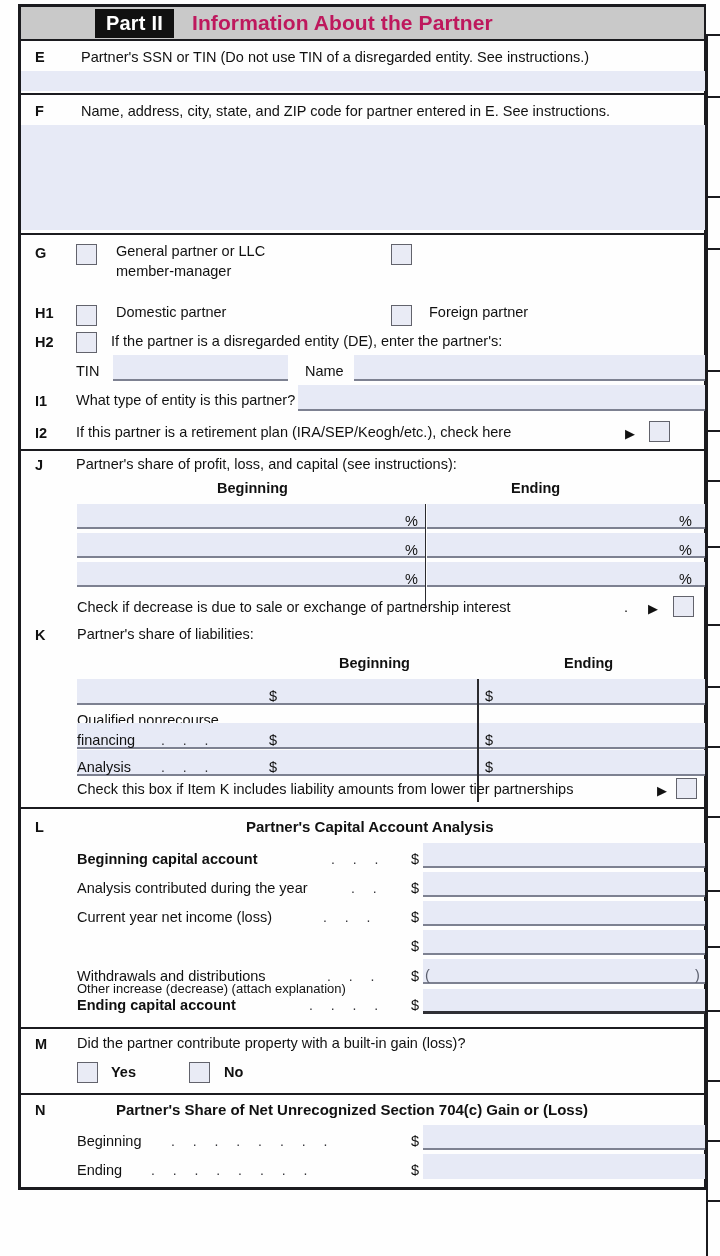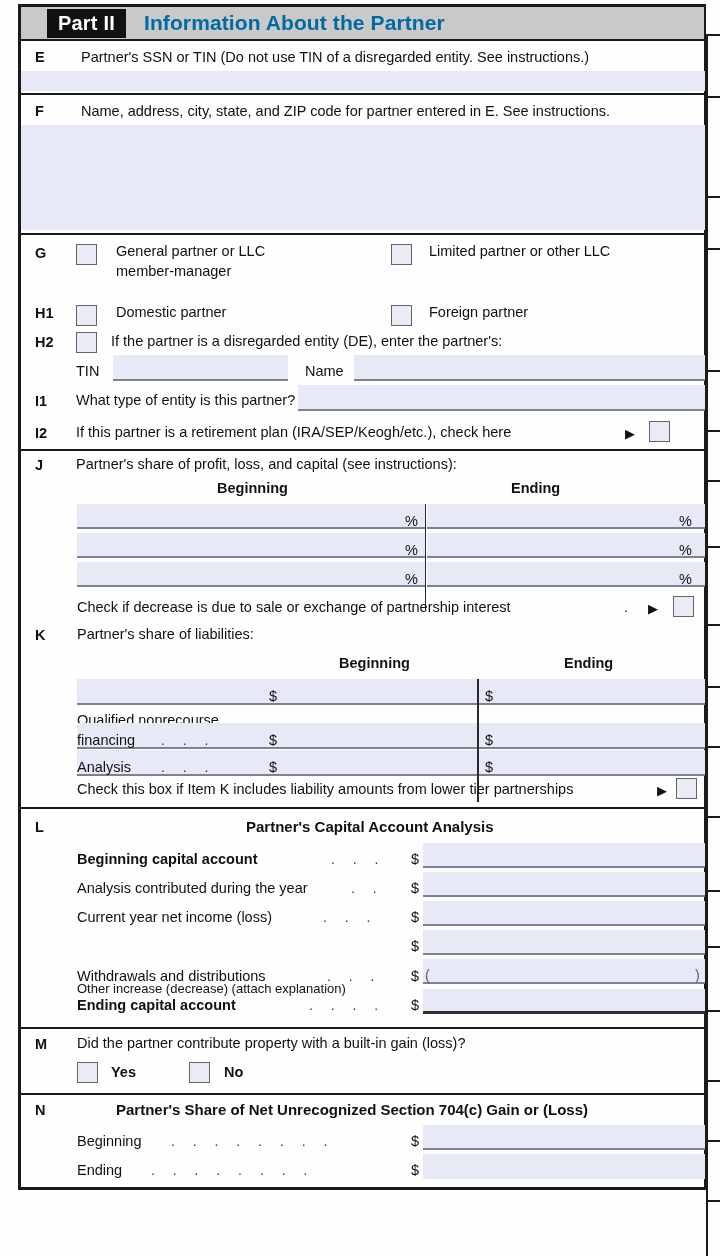--- a/index.html
+++ b/index.html
@@ -39,29 +39,29 @@
     border-top:2px solid var(--border);
     border-left:2px solid var(--border);
     box-sizing:border-box;
   }
 
   
   .partband{
     position:relative;height:32px;background:var(--hdr);
     border-top:3px solid var(--border);
     border-bottom:2px solid var(--border);
-    display:flex;align-items:center;
+    display:flex;align-items:center;padding-left:48px;
   }
   .partbadge{
     background:#111;color:#fff;font-weight:bold;font-size:20px;
     padding:2px 11px 3px 11px;margin-left:26px;line-height:24px;
     letter-spacing:.2px;
   }
   .parttitle{
-    font-weight:bold;font-size:21px;margin-left:18px;color:#0369a1;
+    font-weight:bold;font-size:21px;margin-left:18px;color:#be185d;
     letter-spacing:.1px;
   }
 
   
   .ltr{position:absolute;left:14px;font-weight:bold;font-size:14.5px;}
   .sec{position:relative;}
   .hrule{border-bottom:2px solid var(--border);}
 
   .lbl{font-size:14.5px;color:#111;line-height:1.18;}
   .lbl-sm{font-size:13px;margin-top:42px;}
@@ -142,21 +142,20 @@
       <div class="fld plain" style="left:0;top:30px;width:684px;height:105px"></div>
     </div>
 
     <div class="sec hrule" id="secGH">
 
       <span class="ltr" style="top:10px">G</span>
       <div class="cbx" style="left:55px;top:9px"></div>
       <span class="lbl abs" style="left:95px;top:8px;width:290px">General partner or LLC</span>
       <span class="lbl abs" style="left:95px;top:28px;width:290px">member-manager</span>
       <div class="cbx" style="left:370px;top:9px"></div>
-      <span class="lbl abs" style="left:408px;top:8px;width:280px">Limited partner or other LLC</span>
 
       <span class="ltr" style="top:70px">H1</span>
       <div class="cbx" style="left:55px;top:70px"></div>
       <span class="lbl abs" style="left:95px;top:69px">Domestic partner</span>
       <div class="cbx" style="left:370px;top:70px"></div>
       <span class="lbl abs" style="left:408px;top:69px">Foreign partner</span>
 
       <span class="ltr" style="top:99px">H2</span>
       <div class="cbx" style="left:55px;top:97px"></div>
       <span class="lbl abs" style="left:90px;top:98px">If the partner is a disregarded entity (DE), enter the partner's:</span>

